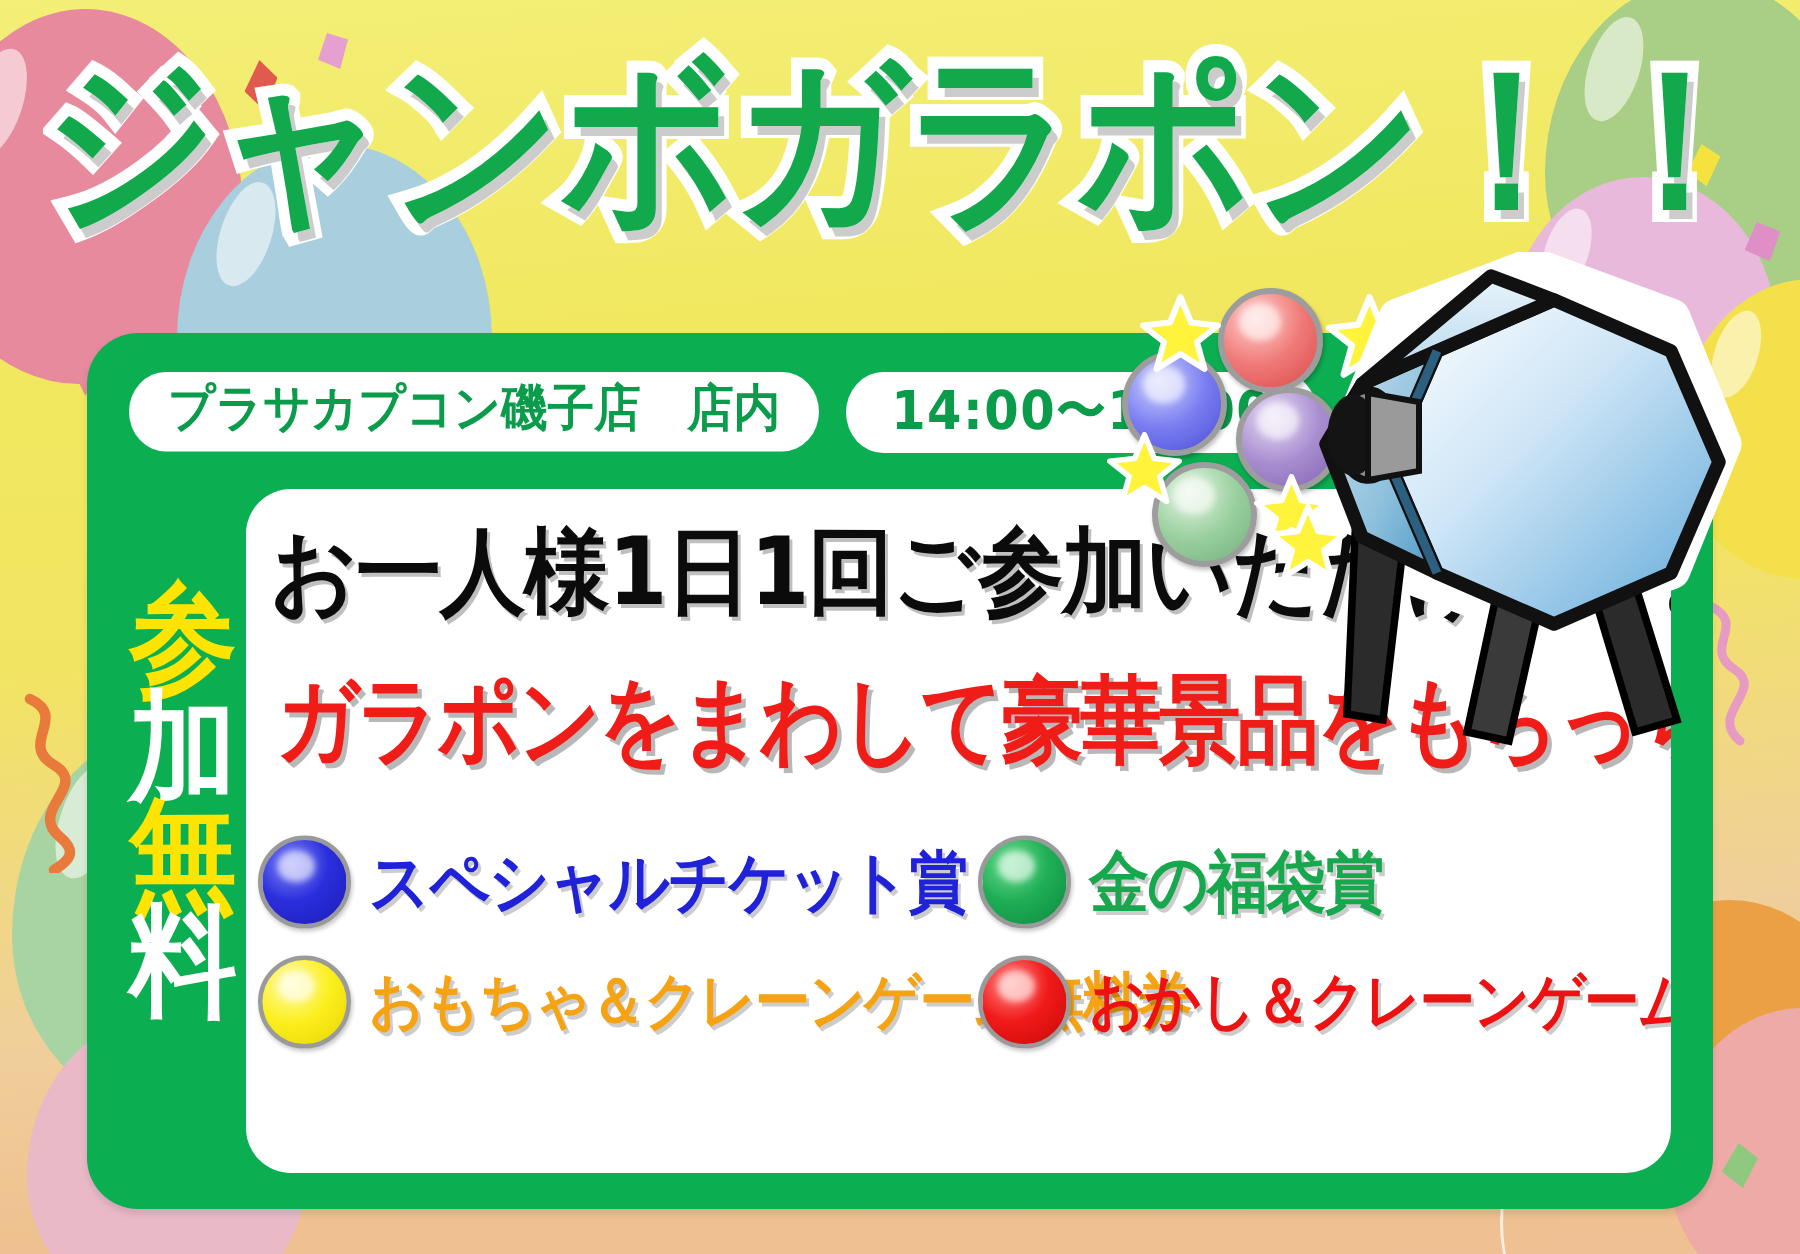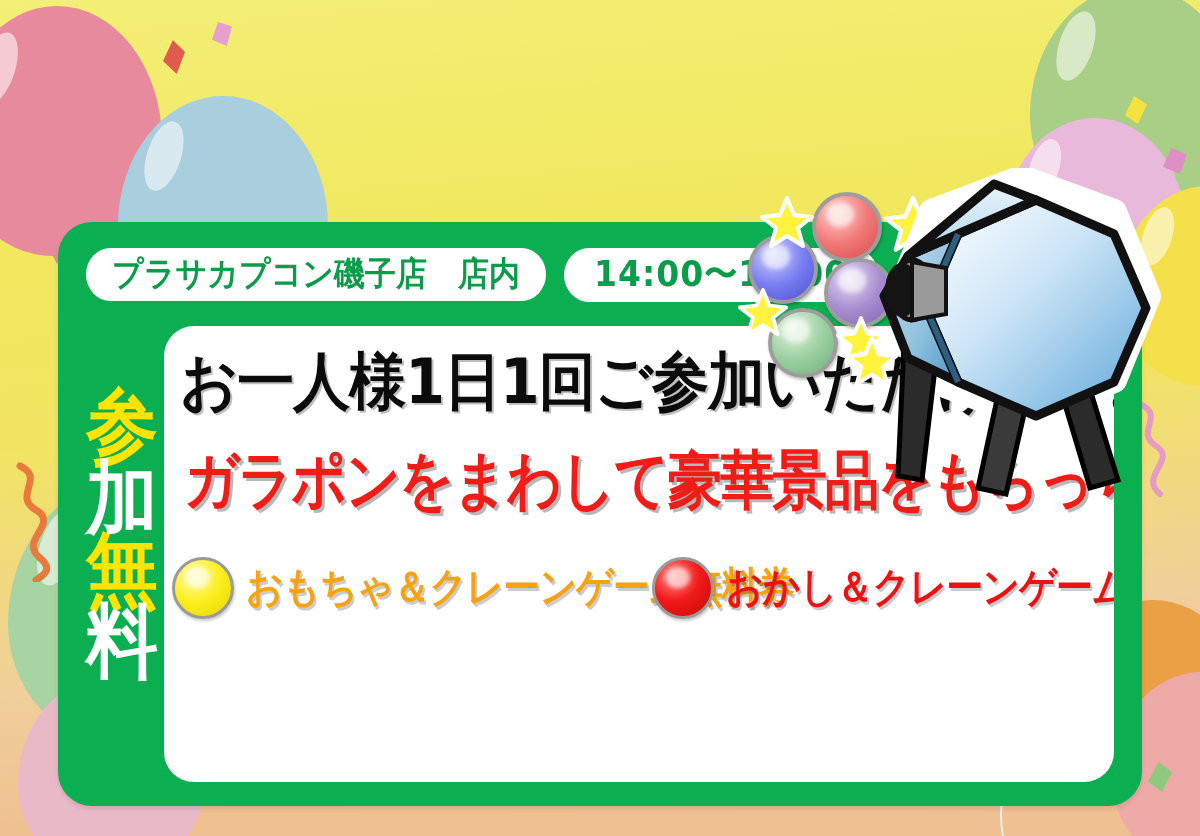--- a/index.html
+++ b/index.html
@@ -169,20 +169,23 @@
                 clip-path:polygon(46% 0,100% 34%,58% 100%,0 64%);"></div>
 
     <svg class="streamer" style="left:6px;top:462px;" width="80" height="120" viewBox="0 0 80 120">
       <path d="M14 4 C 40 16, 6 34, 30 48 C 54 62, 12 78, 34 96 C 46 106, 40 112, 30 118" stroke="#e87a3c" stroke-width="7" fill="none" stroke-linecap="round"></path>
     </svg>
     <svg class="streamer" style="left:1128px;top:400px;" width="70" height="110" viewBox="0 0 70 110">
       <path d="M12 4 C 38 16, 6 32, 28 46 C 50 60, 10 76, 32 94" stroke="#e79ac2" stroke-width="6" fill="none" stroke-linecap="round"></path>
     </svg>
   </div>
 
+  <div class="title-wrap">
+    <div class="title">ジャンボガラポン！！</div>
+  </div>
 
   <div class="card"></div>
 
   <div class="pill-row" style="left:86px;top:250px;">
     <div class="pill">プラサカプコン磯子店　店内</div>
     <div class="pill time">14:00〜15:00</div>
   </div>
 
   <div class="vtext">
     <span style="color:#ffe400;">参</span>
@@ -192,20 +195,34 @@
   </div>
 
   <div class="panel">
 
     <div class="line-black">お一人様1日1回ご参加いただけます。</div>
 
     <div class="line-red">ガラポンをまわして豪華景品をもらっちゃおう！</div>
 
     <div class="prizes">
 
+      <div class="prow">
+        <div class="pcell c1">
+          <div class="ball" style="background:radial-gradient(circle at 34% 28%,#7f86f5 0%,#2b2edd 46%,#1a1cb4 100%);">
+            <div class="hl"></div>
+          </div>
+          <div class="plabel" style="color:#1f22d8;">スペシャルチケット賞</div>
+        </div>
+        <div class="pcell c2">
+          <div class="ball" style="background:radial-gradient(circle at 34% 28%,#6ede8f 0%,#1fae56 46%,#0c8a3e 100%);">
+            <div class="hl"></div>
+          </div>
+          <div class="plabel" style="color:#17a84e;">金の福袋賞</div>
+        </div>
+      </div>
 
       <div class="prow">
         <div class="pcell c1">
           <div class="ball" style="background:radial-gradient(circle at 34% 28%,#fffbb0 0%,#fbef1e 48%,#e8d400 100%);">
             <div class="hl"></div>
           </div>
           <div class="plabel" style="color:#f5a313;font-size:37px;">おもちゃ＆クレーンゲーム無料券</div>
         </div>
         <div class="pcell c2">
           <div class="ball" style="background:radial-gradient(circle at 34% 28%,#ff8a86 0%,#f11a1a 46%,#c90707 100%);">

